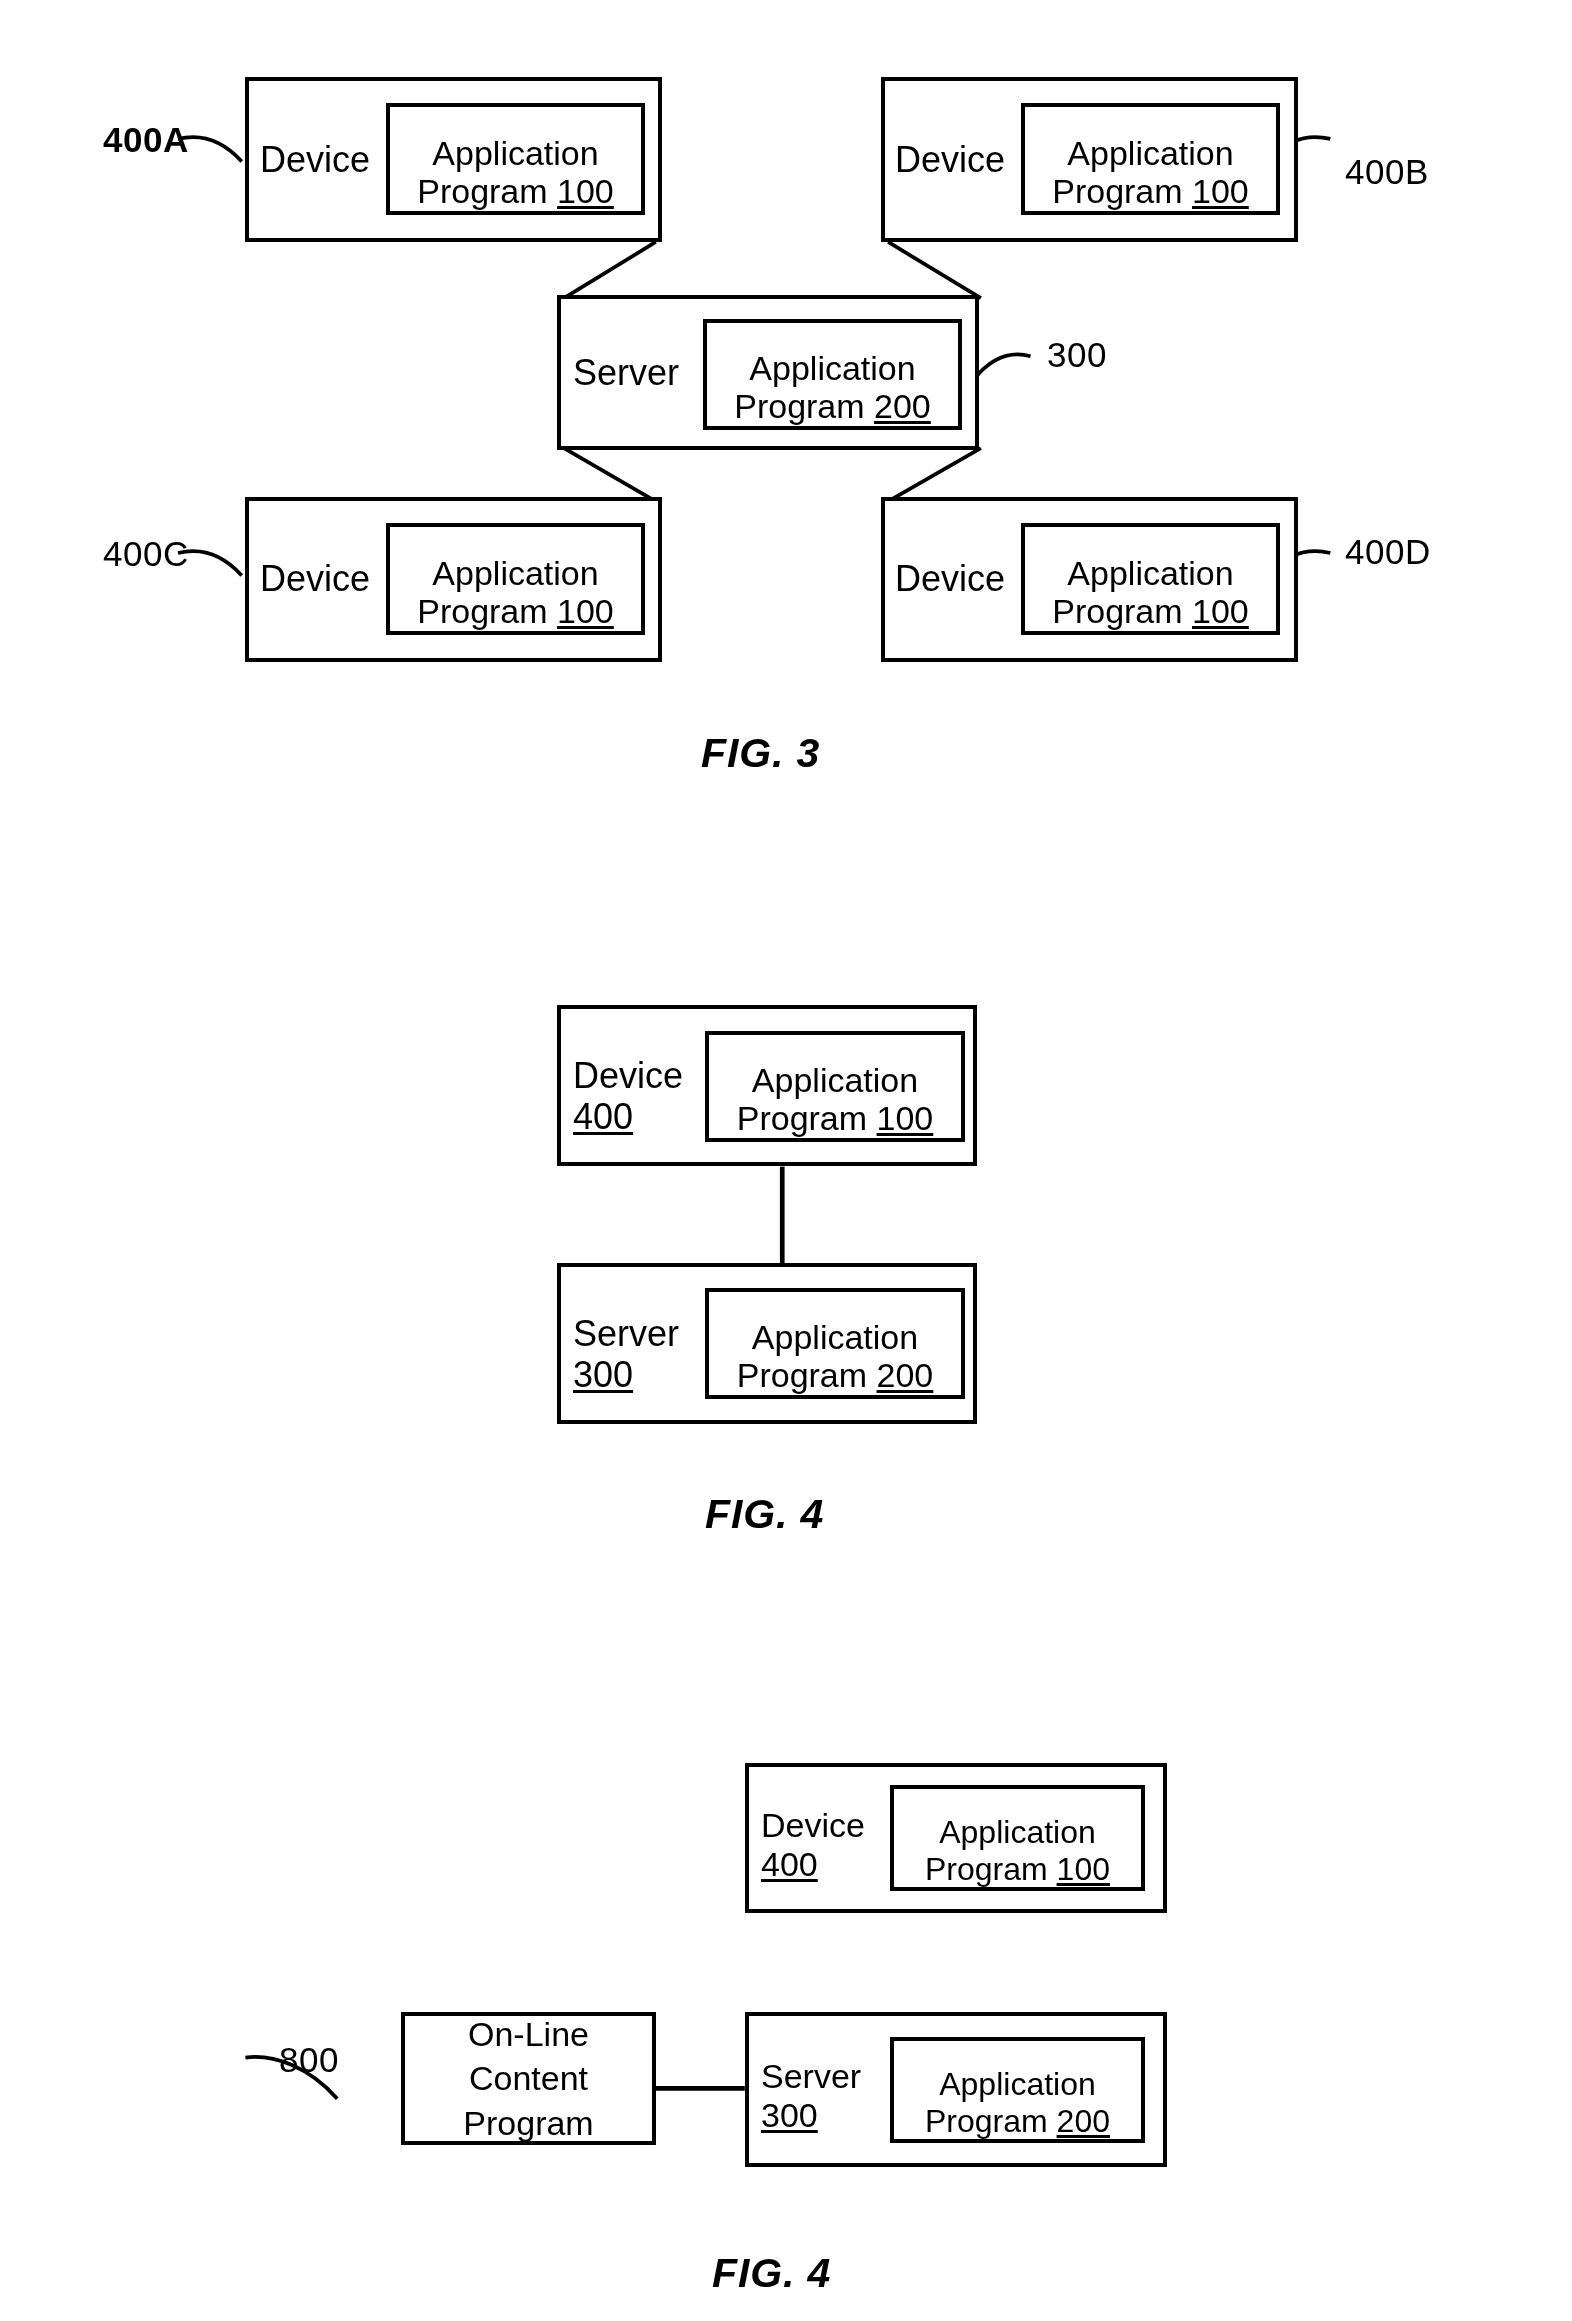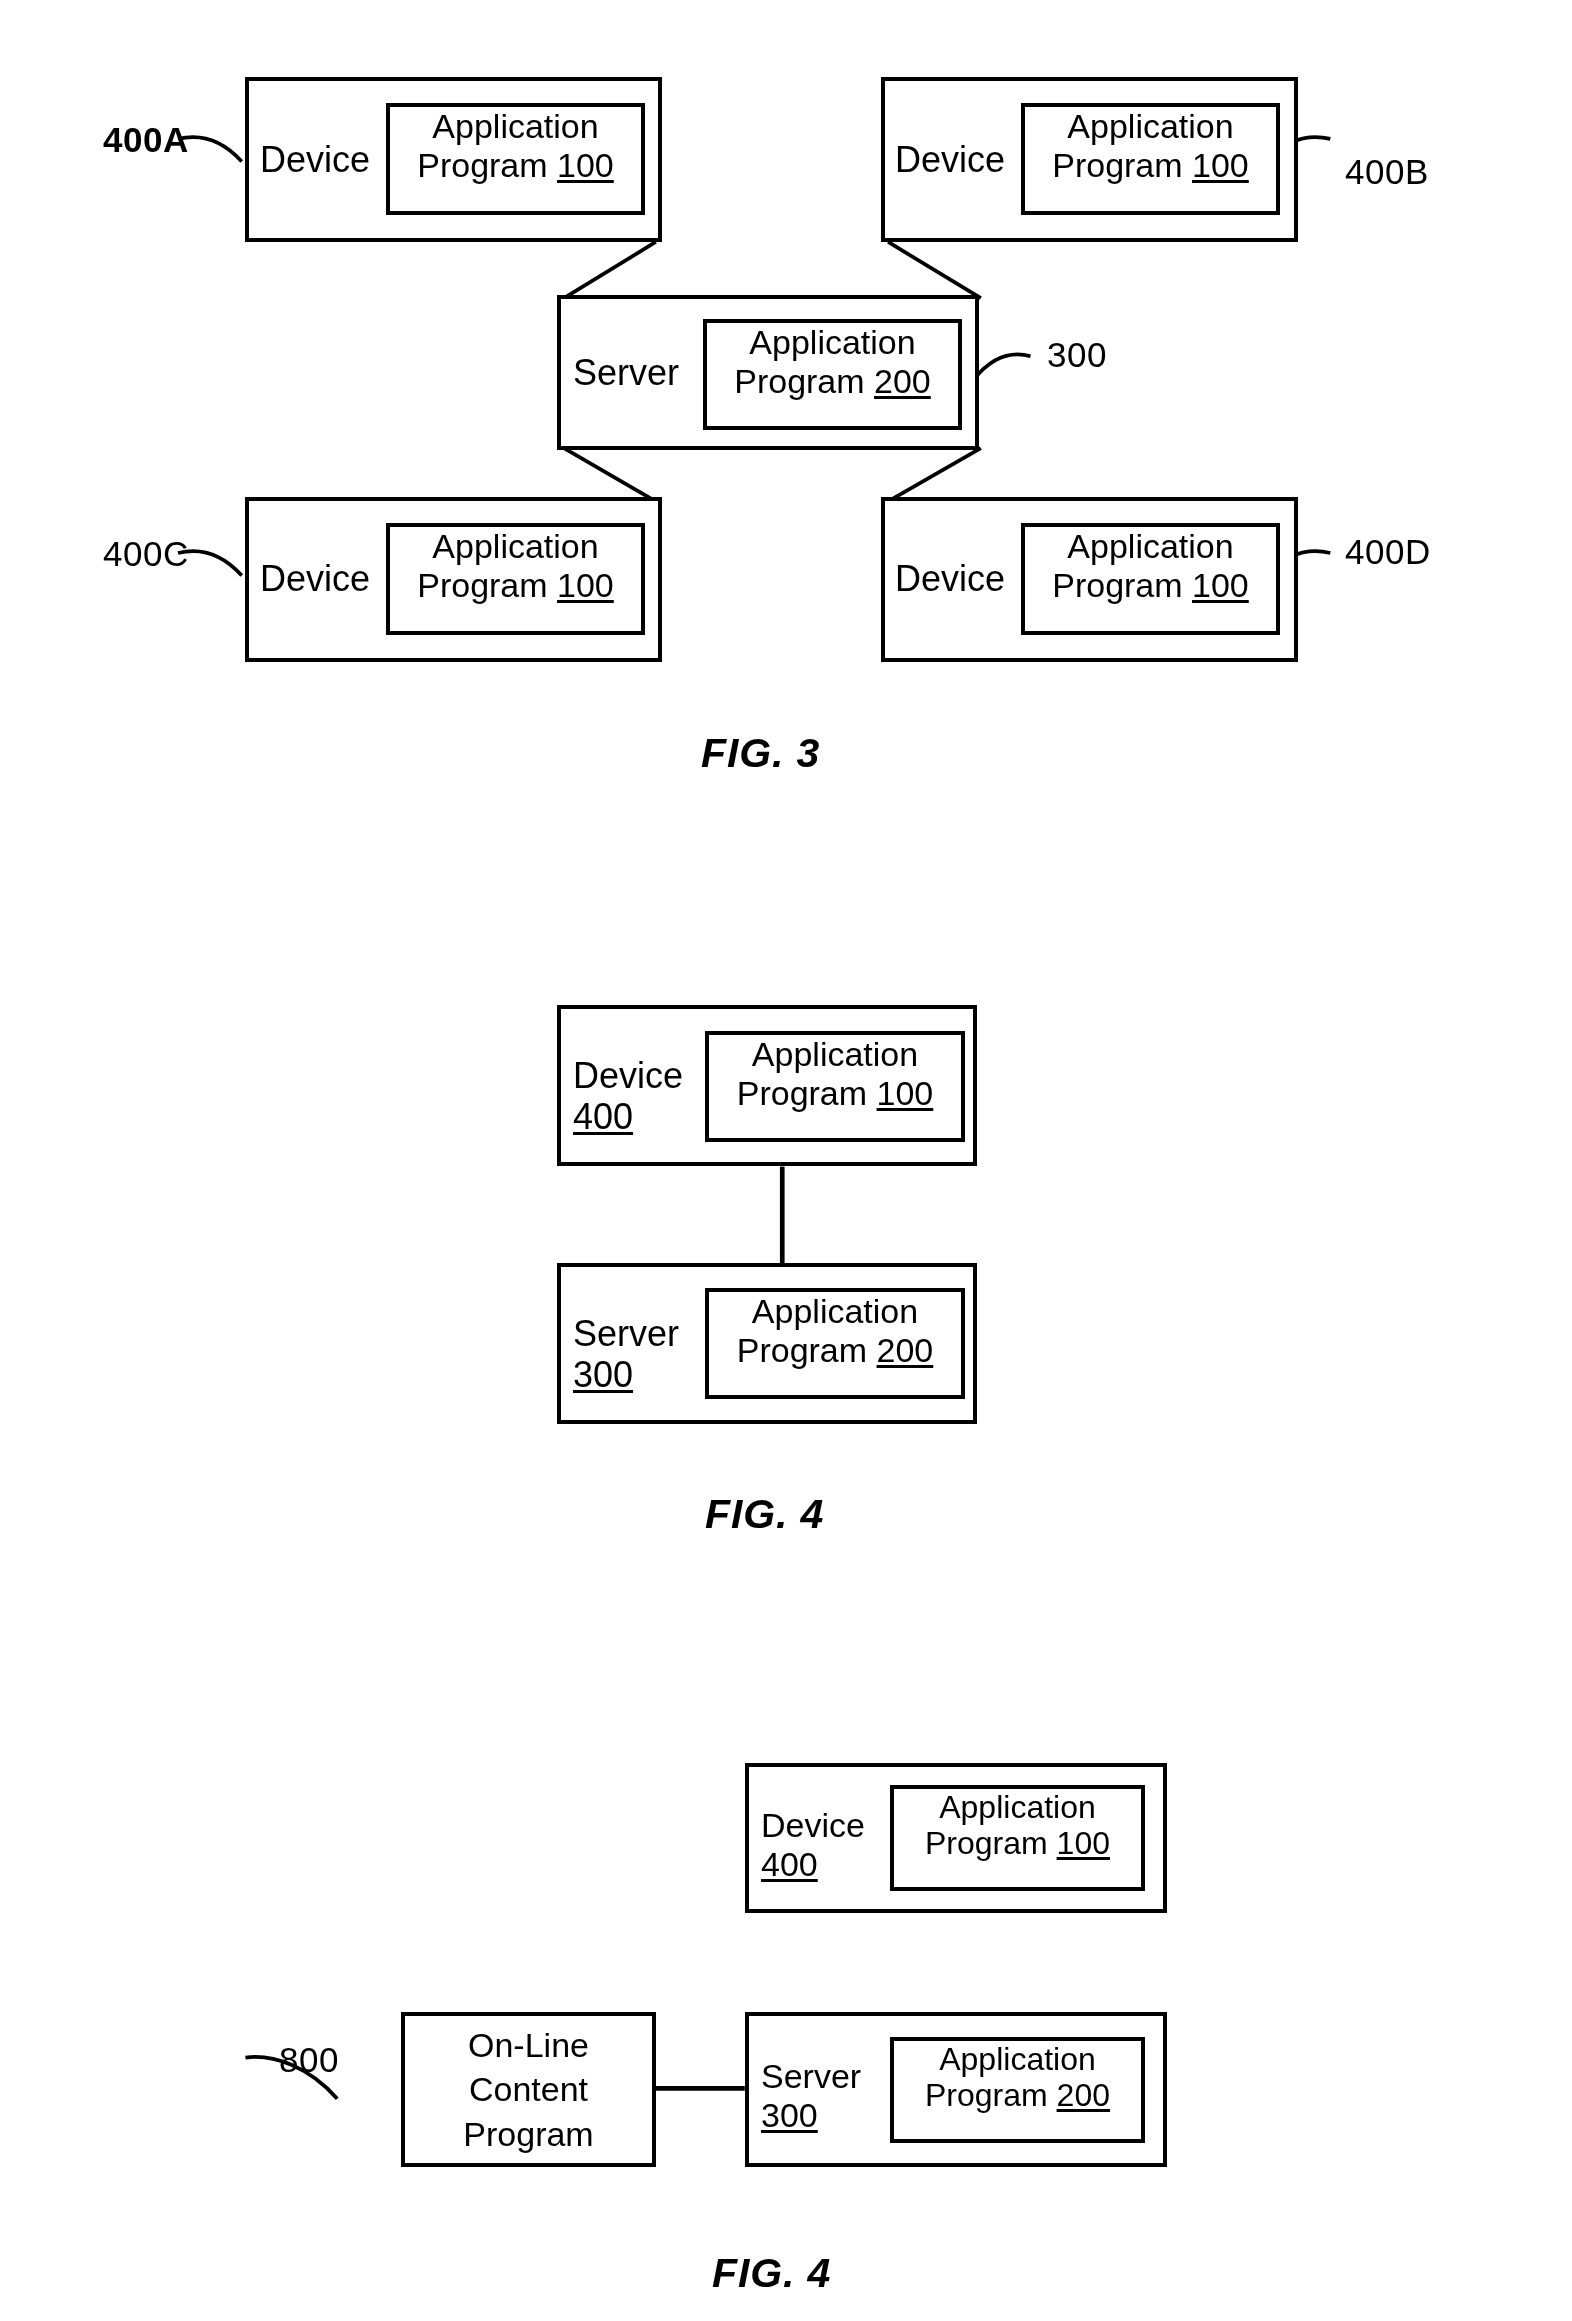--- a/index.html
+++ b/index.html
@@ -28,21 +28,21 @@
     justify-content: flex-start;
   }
 
   
   .inner-box {
     position: absolute;
     box-sizing: border-box;
     border: 4.7px solid #000;
     background: #fff;
     display: flex;
-    align-items: flex-start;
+    align-items: flex-end;
     justify-content: center;
     text-align: center;
   }
 
   
   .plain-box {
     position: absolute;
     box-sizing: border-box;
     border: 4.7px solid #000;
     background: #fff;
@@ -223,21 +223,21 @@
     <span class="u">400</span>
   </div>
   <div class="inner-box" style="left:890px; top:1785px; width:255px; height:106px;">
     <div class="prog-text" style="font-size:32px;">
       <span>Application</span><br>
       <span>Program</span>
       <span class="u">100</span>
     </div>
   </div>
 
-  <div class="plain-box" style="left:401px; top:2012px; width:255px; height:155px;">
+  <div class="plain-box" style="left:401px; top:2012px; width:255px; height:133px;">
     <div class="ocp-text">
       <span>On-Line</span><br>
       <span>Content</span><br>
       <span>Program</span>
     </div>
   </div>
   <div class="ref-num" style="left:279px; top:2040px;">800</div>
 
   <div class="node-box" style="left:745px; top:2012px; width:422px; height:155px;"></div>
   <div class="node-label" style="left:761px; top:2057px; width:116px; font-size:34px;">

